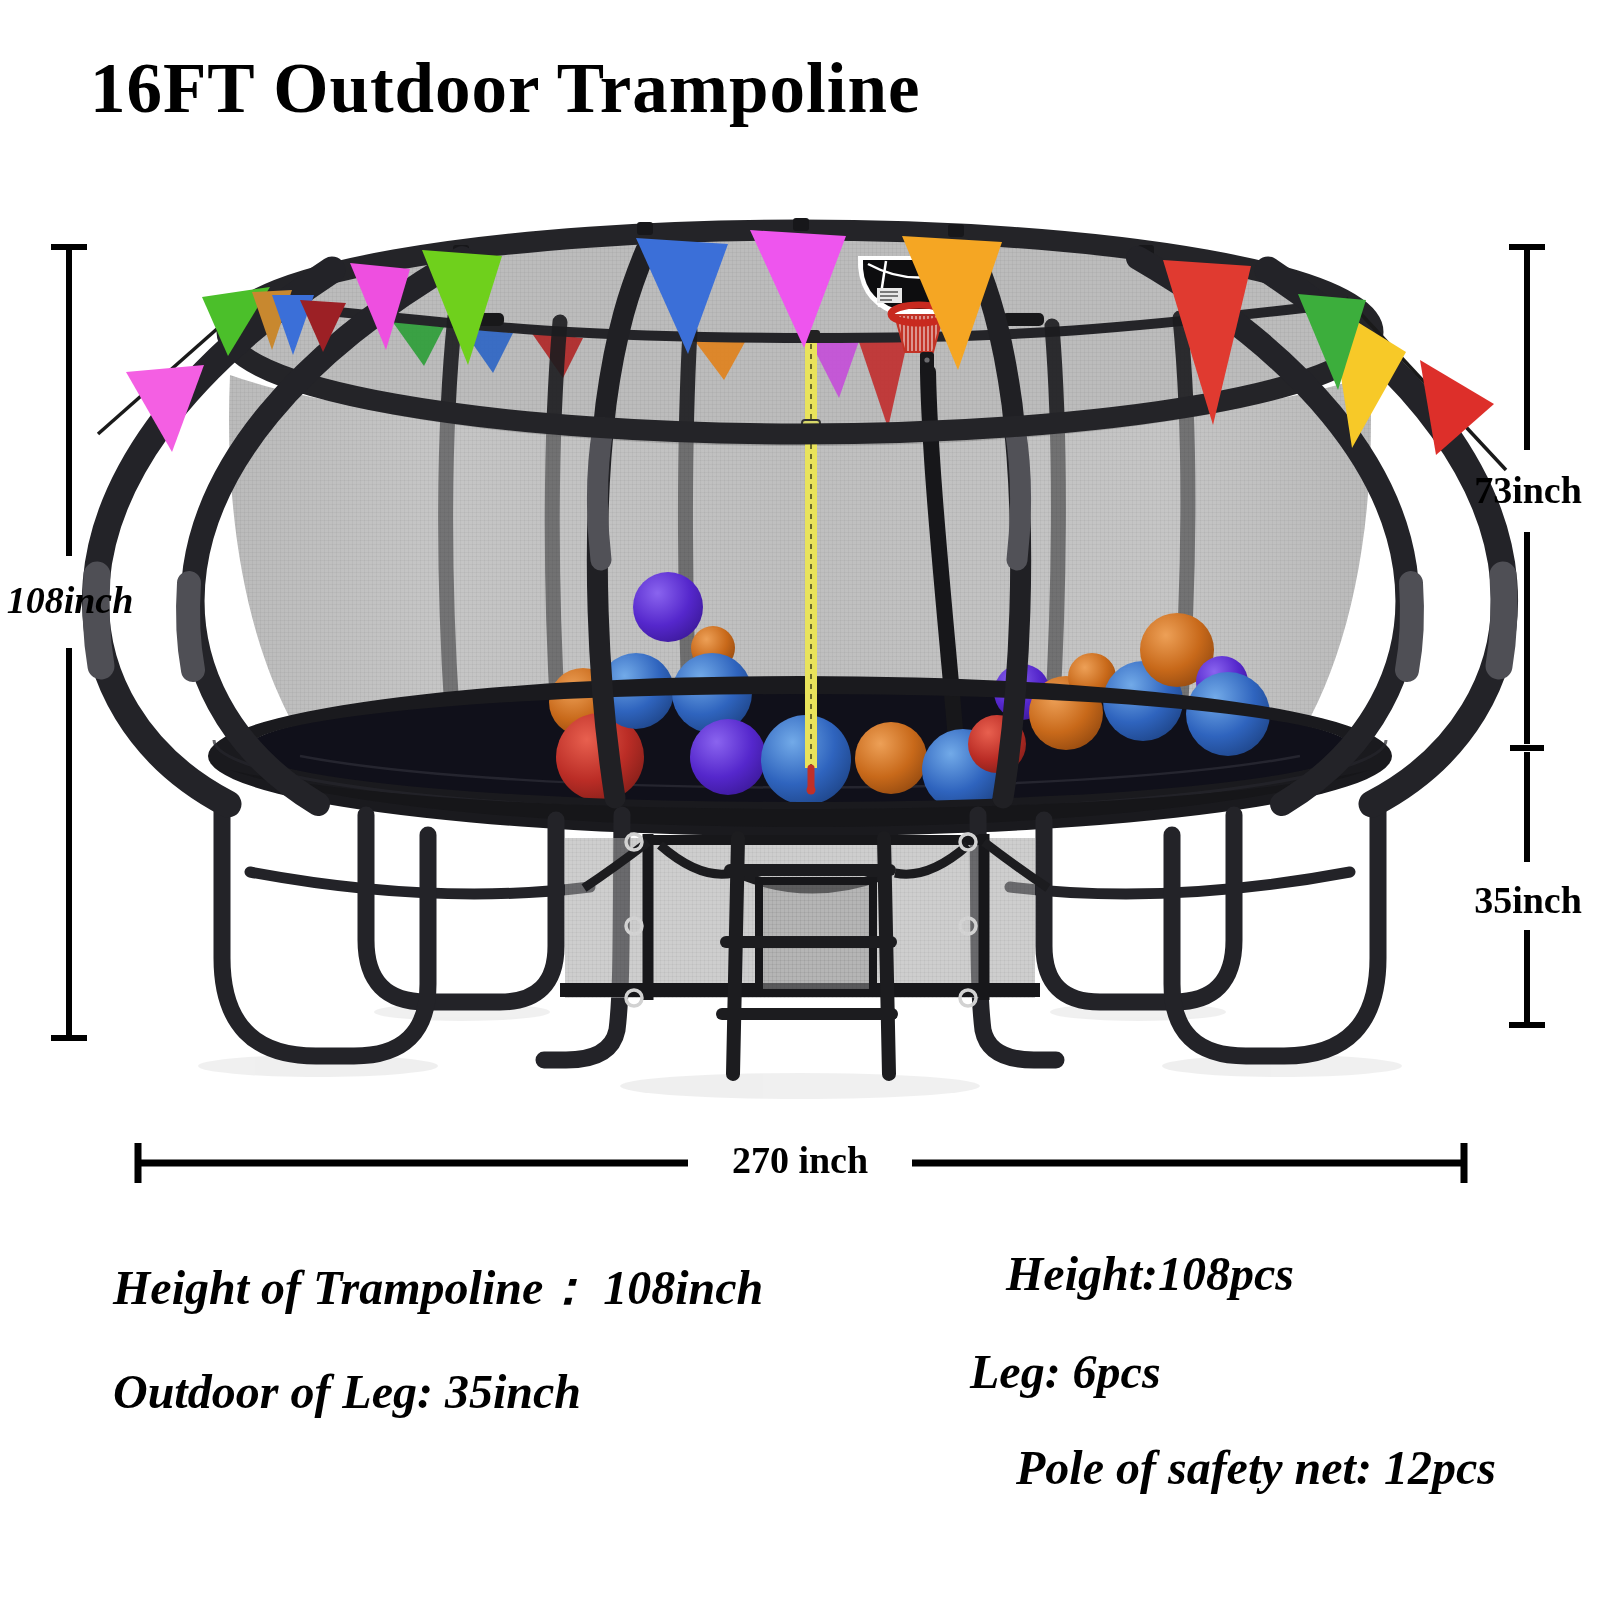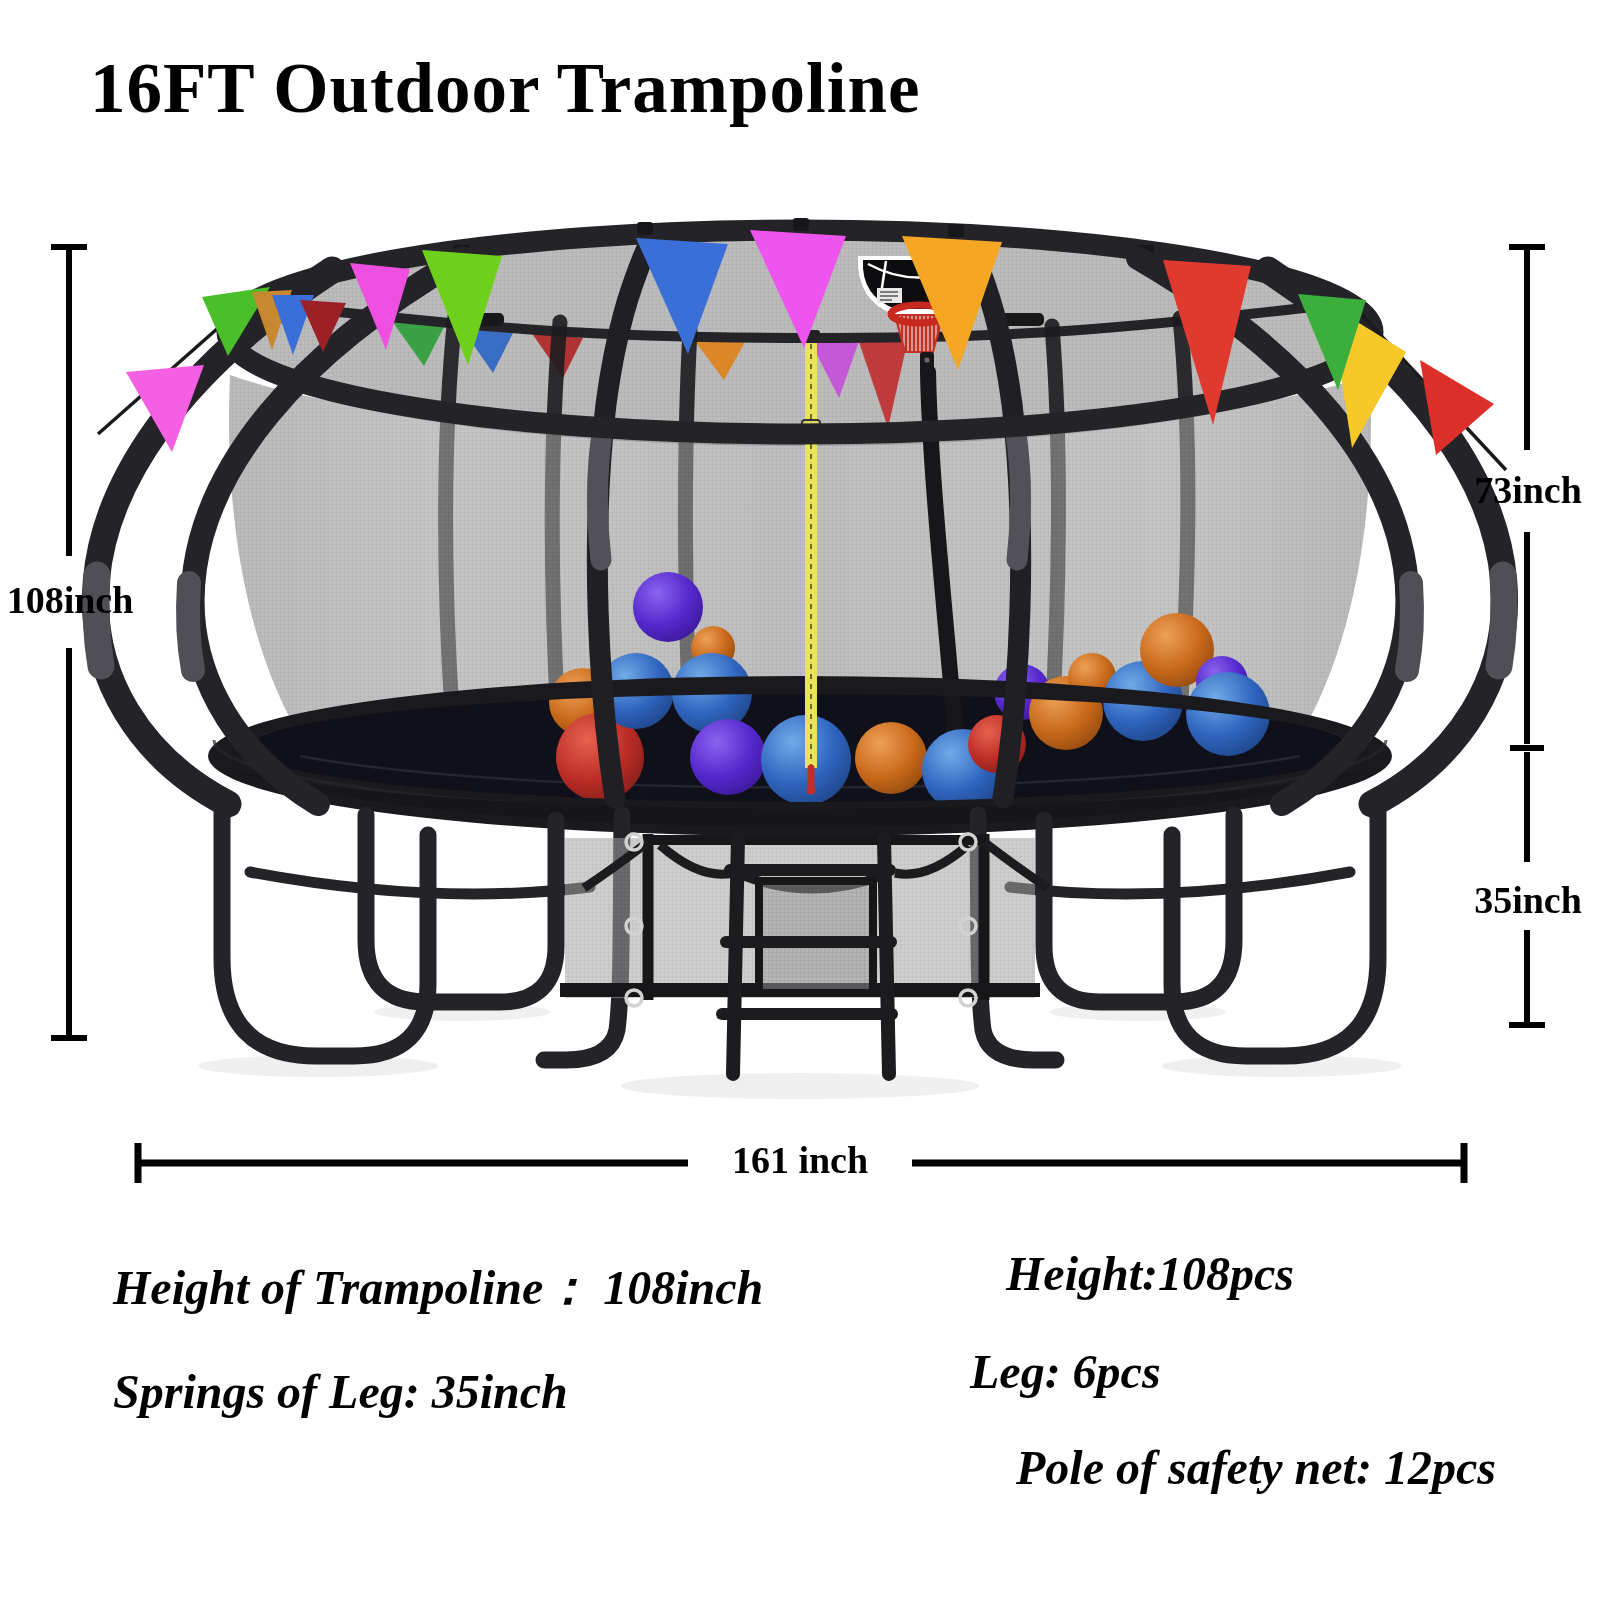--- a/index.html
+++ b/index.html
@@ -267,26 +267,26 @@
     </g>
     <g stroke-width="7">
       <path d="M138,1163 H688 M912,1163 H1464"></path>
       <path d="M138,1143 V1183 M1464,1143 V1183"></path>
     </g>
   </g>
 </svg>
 
 <div class="abs title" style="left:90px;top:48px;text-align:right;">16FT Outdoor Trampoline</div>
 
-<div class="abs dim-label" style="left:0px;top:578px;width:140px;">108inch</div>
+<div class="abs dim-label" style="left:0px;top:578px;width:140px;font-style:italic;">108inch</div>
 
 <div class="abs dim-label" style="left:1452px;top:468px;width:152px;">73inch</div>
 
 <div class="abs dim-label" style="left:1452px;top:878px;width:152px;">35inch</div>
 
-<div class="abs dim-label" style="left:690px;top:1138px;width:220px;">161 inch</div>
+<div class="abs dim-label" style="left:690px;top:1138px;width:220px;">270 inch</div>
 
 <div class="abs spec" style="left:113px;top:1256px;">Height of Trampoline：  108inch</div>
-<div class="abs spec" style="left:113px;top:1364px;">Springs of Leg: 35inch</div>
+<div class="abs spec" style="left:113px;top:1364px;">Outdoor of Leg: 35inch</div>
 
 <div class="abs spec" style="left:1006px;top:1246px;">Height:108pcs</div>
 <div class="abs spec" style="left:970px;top:1344px;">Leg: 6pcs</div>
 <div class="abs spec" style="left:1006px;top:1440px;margin-left:10px;">Pole of safety net: 12pcs</div>
 
 </body></html>

